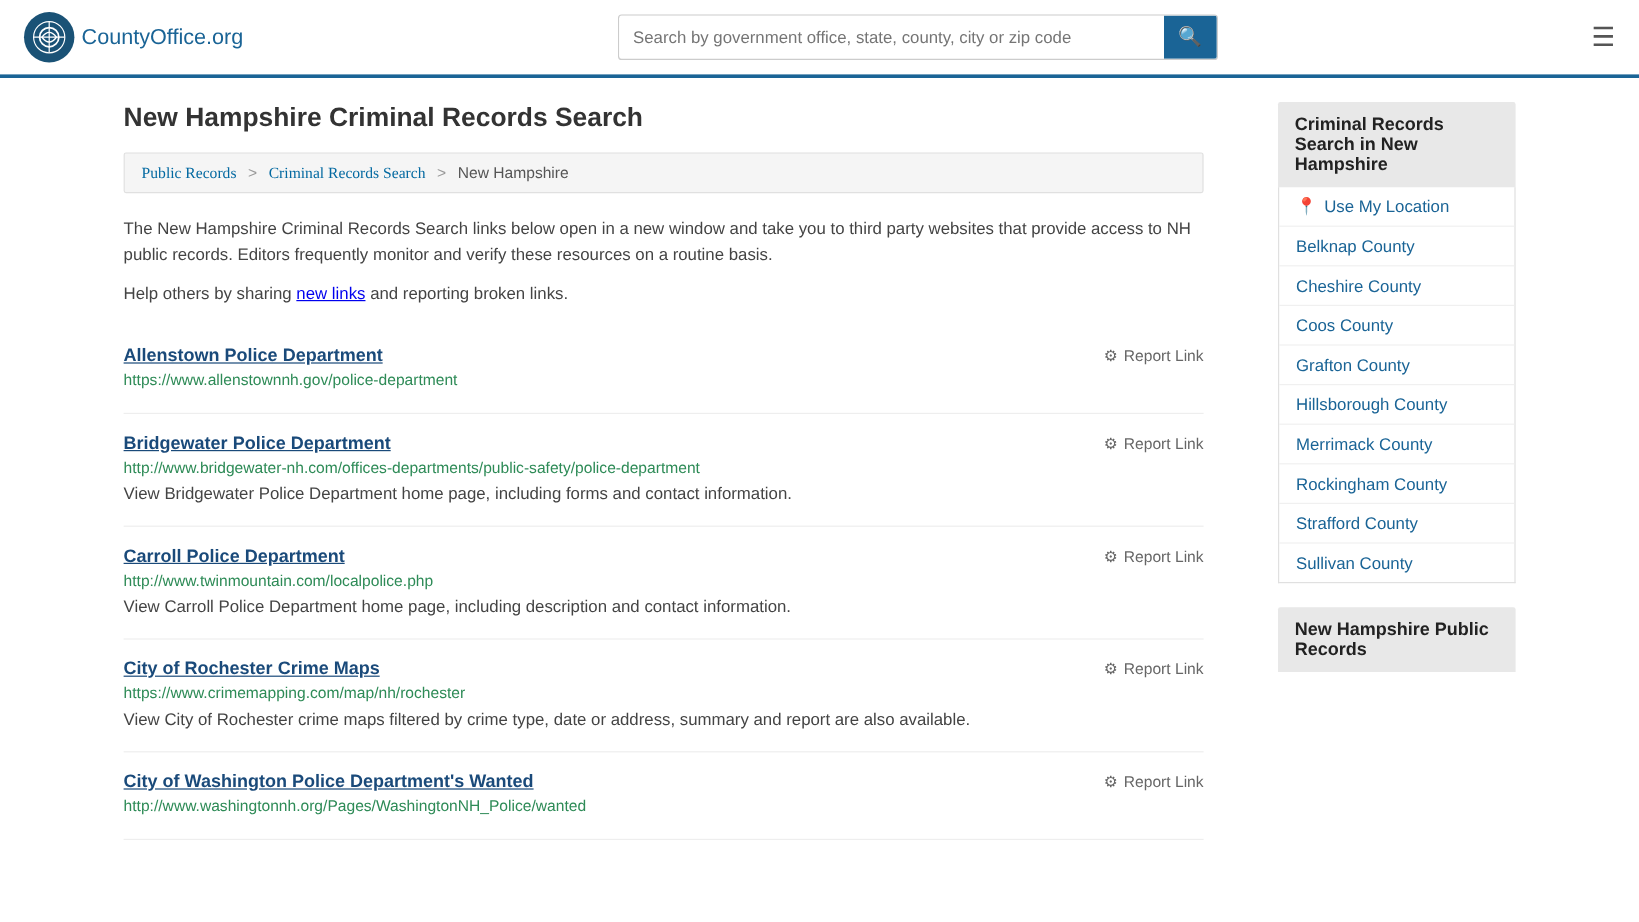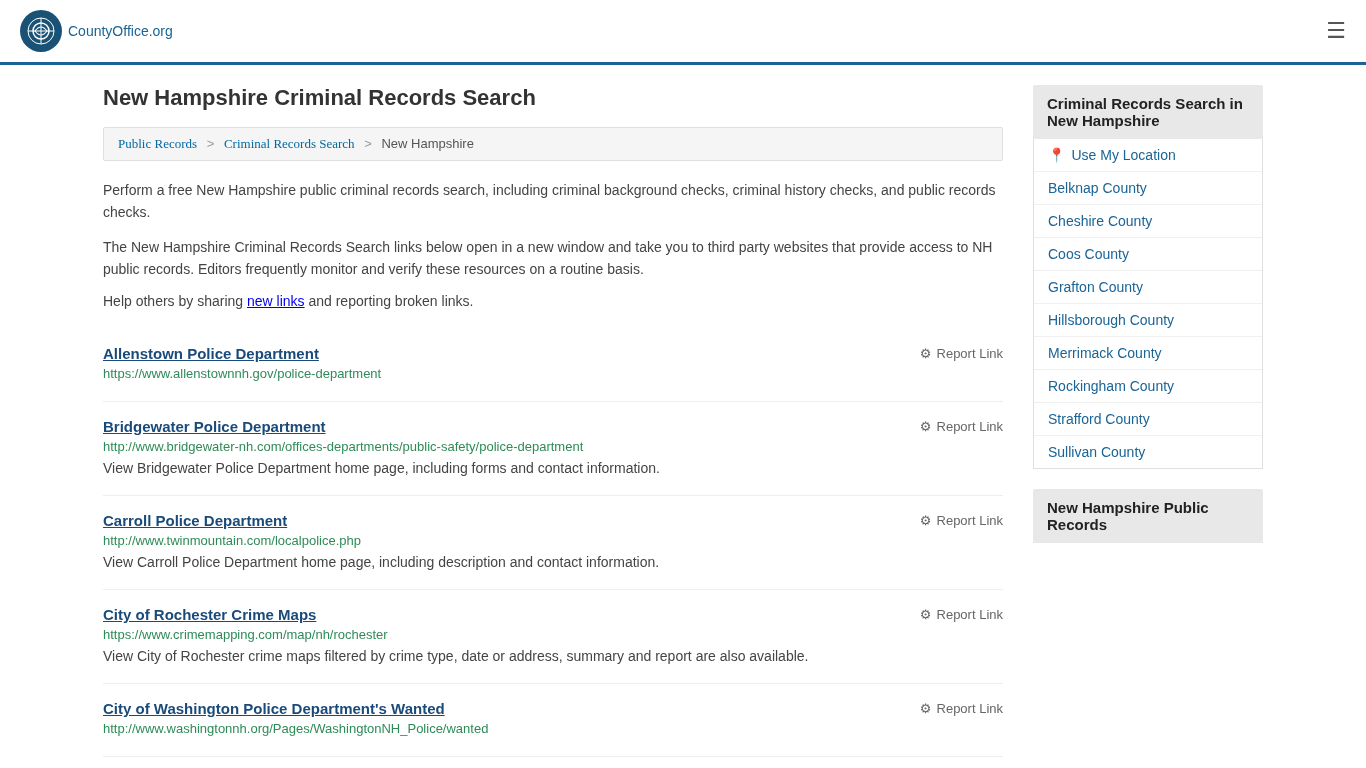--- a/index.html
+++ b/index.html
@@ -24,21 +24,21 @@
       height: 42px;
       border-radius: 50%;
       background: #1a5276;
       display: flex;
       align-items: center;
       justify-content: center;
       color: white;
       font-size: 18px;
     }
     .logo-text {
-      font-size: 14px;
+      font-size: 18px;
       color: #333;
       font-weight: bold;
     }
     .logo-text span { color: #1a6496; font-weight: normal; }
     .search-bar {
       display: flex;
       align-items: center;
       border: 1px solid #ccc;
       border-radius: 3px;
       overflow: hidden;
@@ -145,20 +145,21 @@
     }
     .result-desc {
       font-size: 14px;
       color: #444;
       line-height: 1.5;
     }
 
     
     .sidebar-section {
       margin-bottom: 20px;
+      margin-left: 32px;
     }
     .sidebar-title {
       background: #e8e8e8;
       padding: 10px 14px;
       font-size: 15px;
       font-weight: bold;
       color: #222;
       margin-bottom: 0;
       border-radius: 2px 2px 0 0;
     }
@@ -226,38 +227,41 @@
         <circle cx="14" cy="14" r="8" fill="none" stroke="#fff" stroke-width="1.5"></circle>
         <path d="M8 14 Q14 6 20 14 Q14 22 8 14Z" fill="none" stroke="#fff" stroke-width="1.2"></path>
         <line x1="14" y1="1" x2="14" y2="27" stroke="#fff" stroke-width="1"></line>
         <line x1="1" y1="14" x2="27" y2="14" stroke="#fff" stroke-width="1"></line>
       </svg>
     </div>
     <div class="logo-text">
       <span>CountyOffice</span><span>.org</span>
     </div>
   </div>
+  <div class="search-bar">
+    <input type="text" placeholder="Search by government office, state, county, city or zip code" style="">
+    <button>🔍</button>
+  </div>
   <div class="menu-icon">☰</div>
 </header>
 
 <div class="main-container">
 
   <div class="content-area">
 
     <h1 class="page-title">New Hampshire Criminal Records Search</h1>
 
     <div class="breadcrumb">
       <a href="#">Public Records</a>
       <span class="breadcrumb-sep">&gt;</span>
       <a href="#">Criminal Records Search</a>
       <span class="breadcrumb-sep">&gt;</span>
       <span>New Hampshire</span>
     </div>
 
-    <p class="description">Perform a free New Hampshire public criminal records search, including criminal background checks, criminal history checks, and public records checks.</p>
     <p class="description">The New Hampshire Criminal Records Search links below open in a new window and take you to third party websites that provide access to NH public records. Editors frequently monitor and verify these resources on a routine basis.</p>
     <p class="help-text">
       <span>Help others by sharing</span>
       <a href="#">new links</a>
       <span>and reporting broken links.</span>
     </p>
 
     <div>
 
       <div class="result-item">

